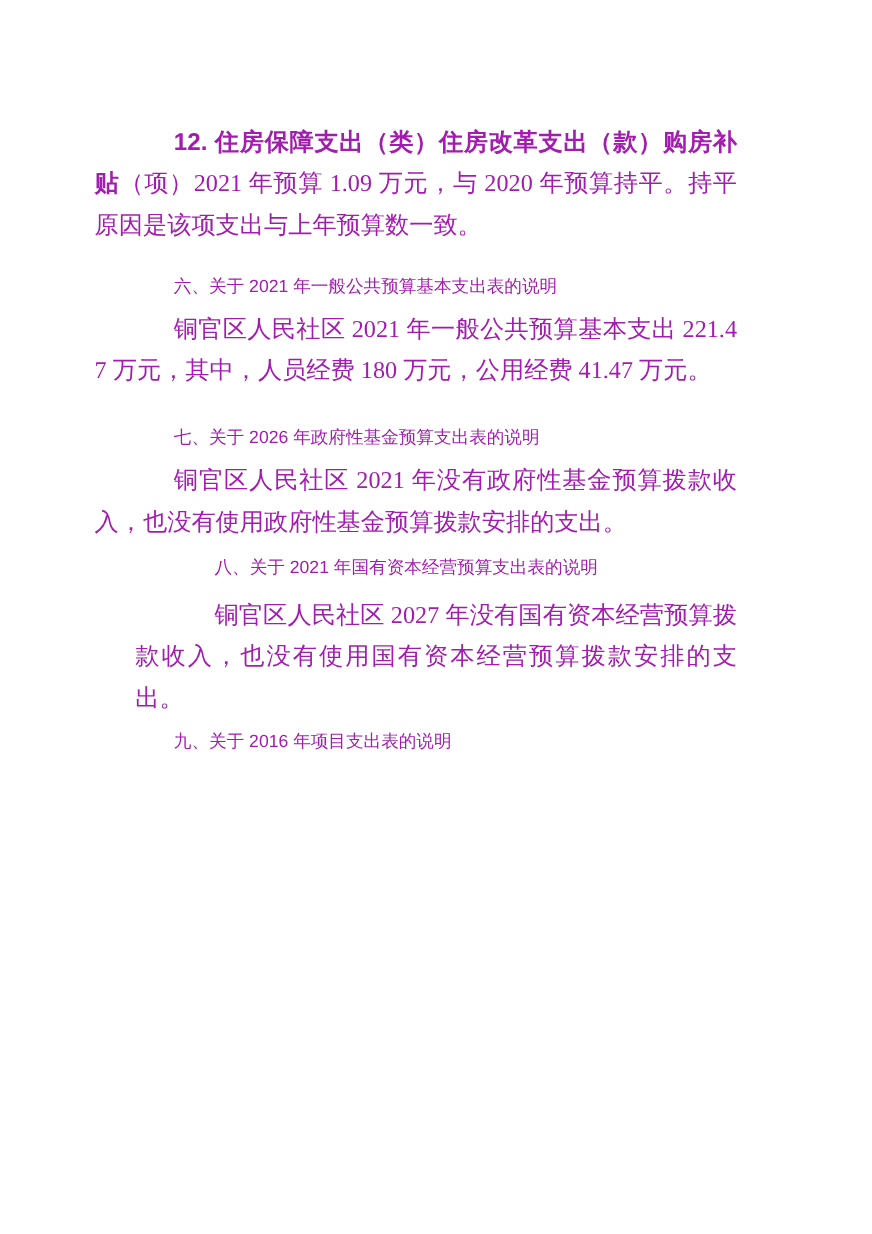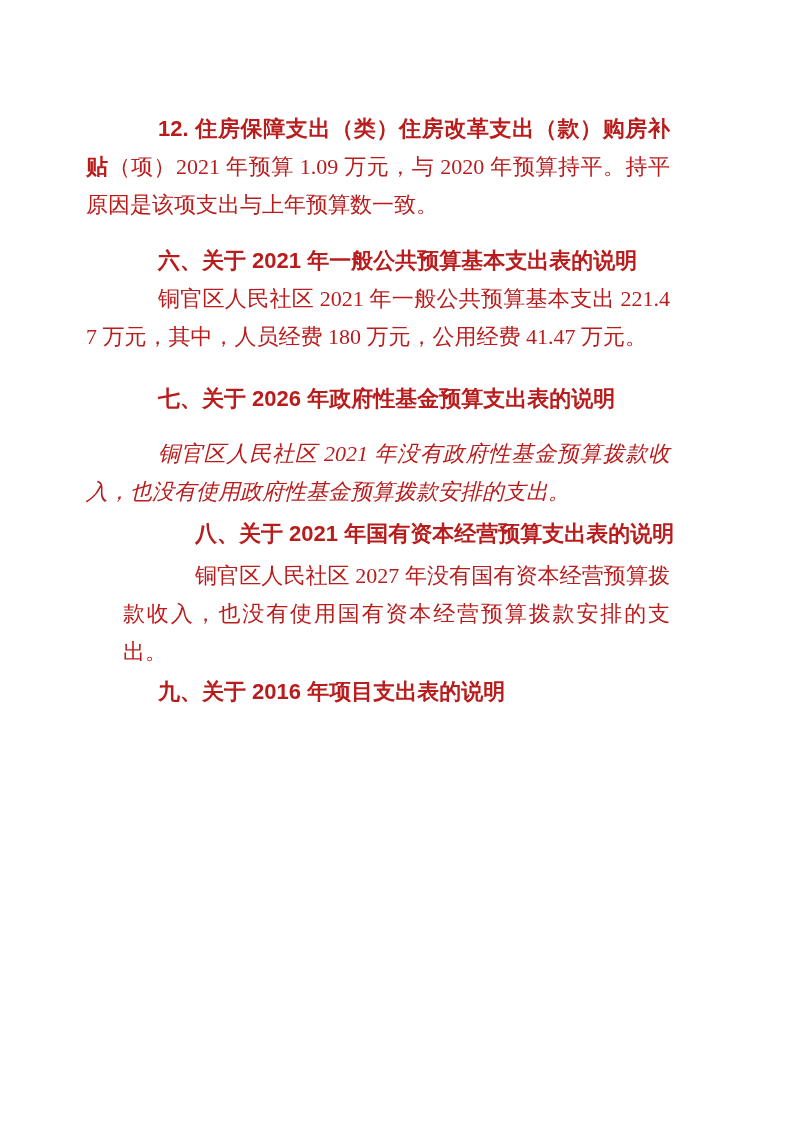--- a/index.html
+++ b/index.html
@@ -12,49 +12,49 @@
     width: 793px;
     height: 1122px;
     background: #ffffff;
     overflow: hidden;
   }
   .content {
     position: absolute;
     left: 86px;
     top: 110px;
     width: 584px;
-    color: #b91c1c;
+    color: #a21caf;
   }
   .para {
     margin: 0;
     font-family: "Liberation Serif", "DejaVu Serif", serif;
     font-size: 22px;
     line-height: 38px;
     text-align: justify;
     text-indent: 72px;
     word-break: break-all;
   }
   .heading {
     margin: 0;
     font-family: "Liberation Sans", "DejaVu Sans", sans-serif;
-    font-weight: 700;
-    font-size: 22px;
+    font-weight: 400;
+    font-size: 16px;
     line-height: 38px;
     text-indent: 72px;
     white-space: nowrap;
   }
   .bold-lead {
     font-family: "Liberation Sans", "DejaVu Sans", sans-serif;
     font-weight: 700;
   }
   .mt18 { margin-top: 18px; }
   .mt20 { }
   .mt24 { margin-top: 24px; }
   .mt30 { margin-top: 30px; }
-  .mt5  { margin-top: 17px; font-style: italic; }
+  .mt5  { margin-top: 0; }
   .mt4  { margin-top: 4px; margin-left: 37px; }
   .mt2  { margin-top: 2px; }
 </style>
 </head>
 <body>
 
 <div class="page">
   <div class="content">
 
     <p class="para"><span class="bold-lead">12. 住房保障支出（类）住房改革支出（款）购房补贴</span><span>（项）2021 年预算 1.09 万元，与 2020 年预算持平。持平原因是该项支出与上年预算数一致。</span></p>

